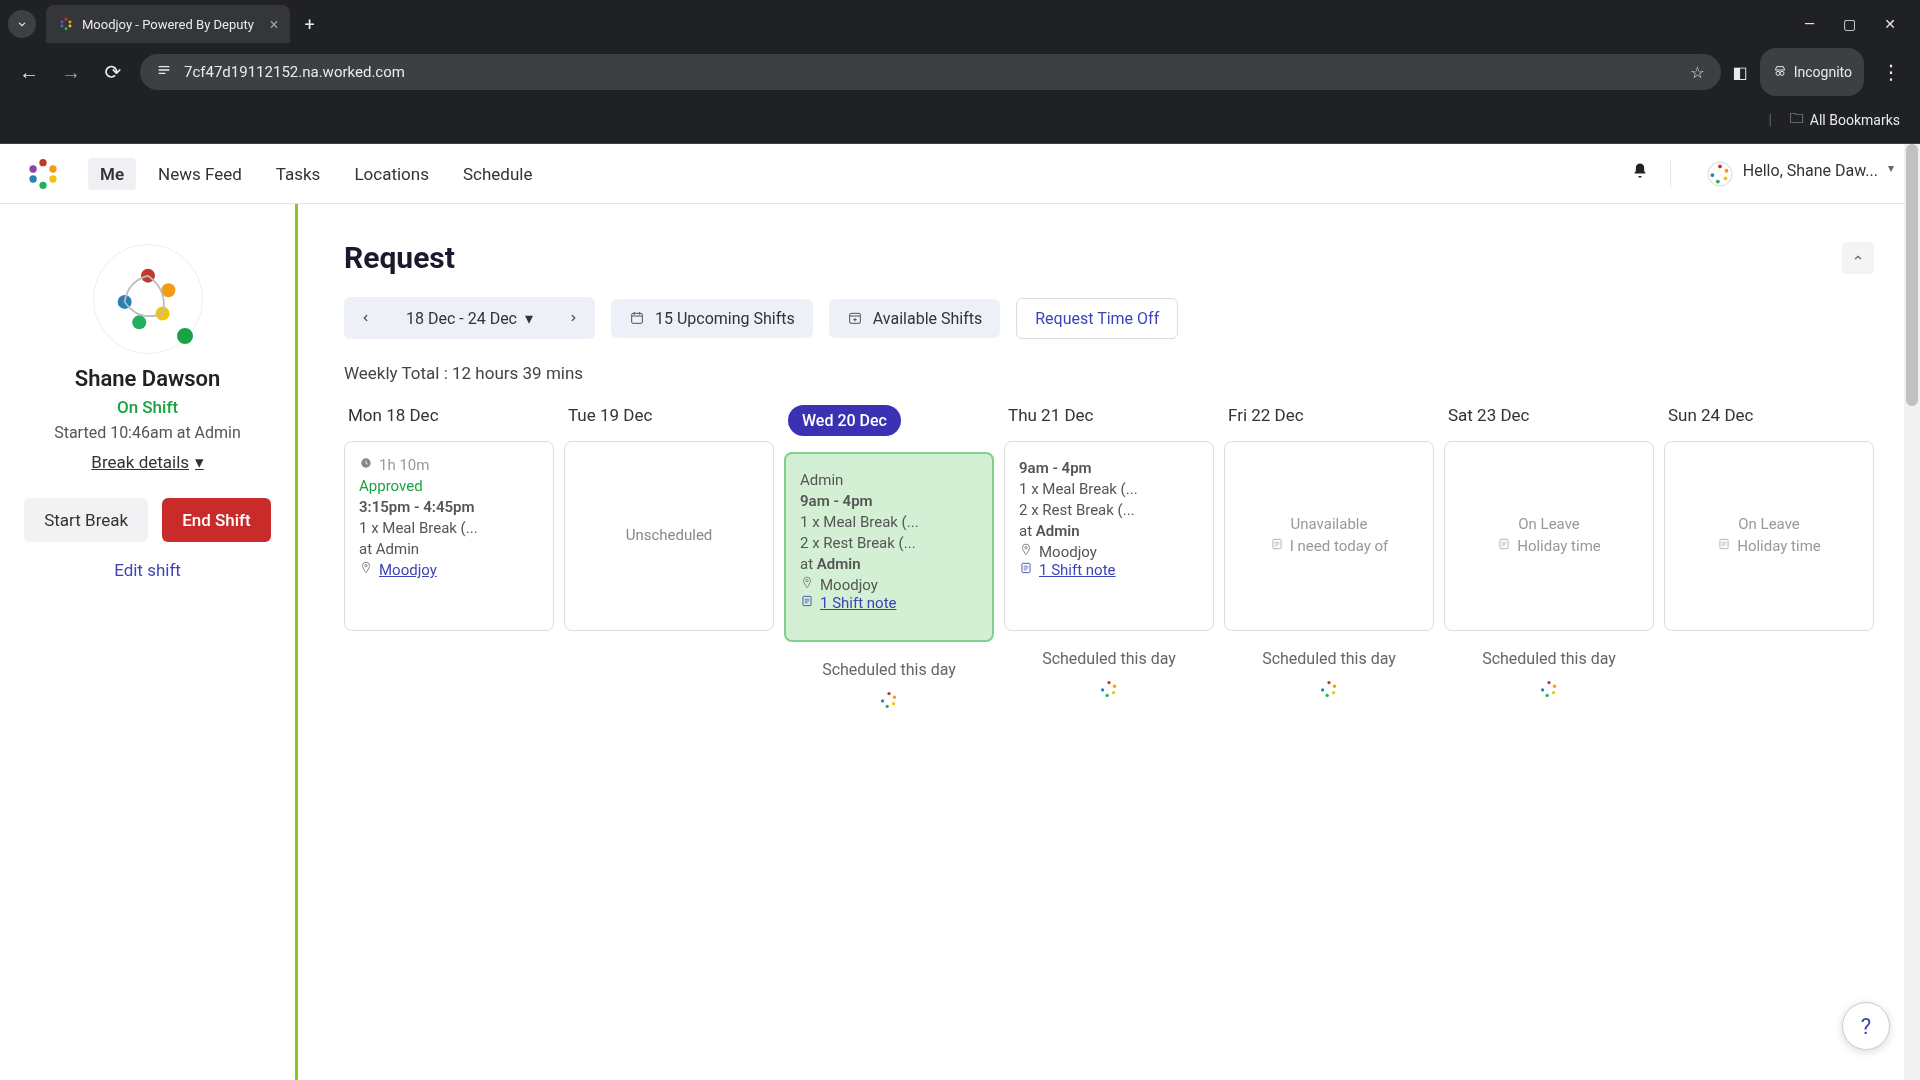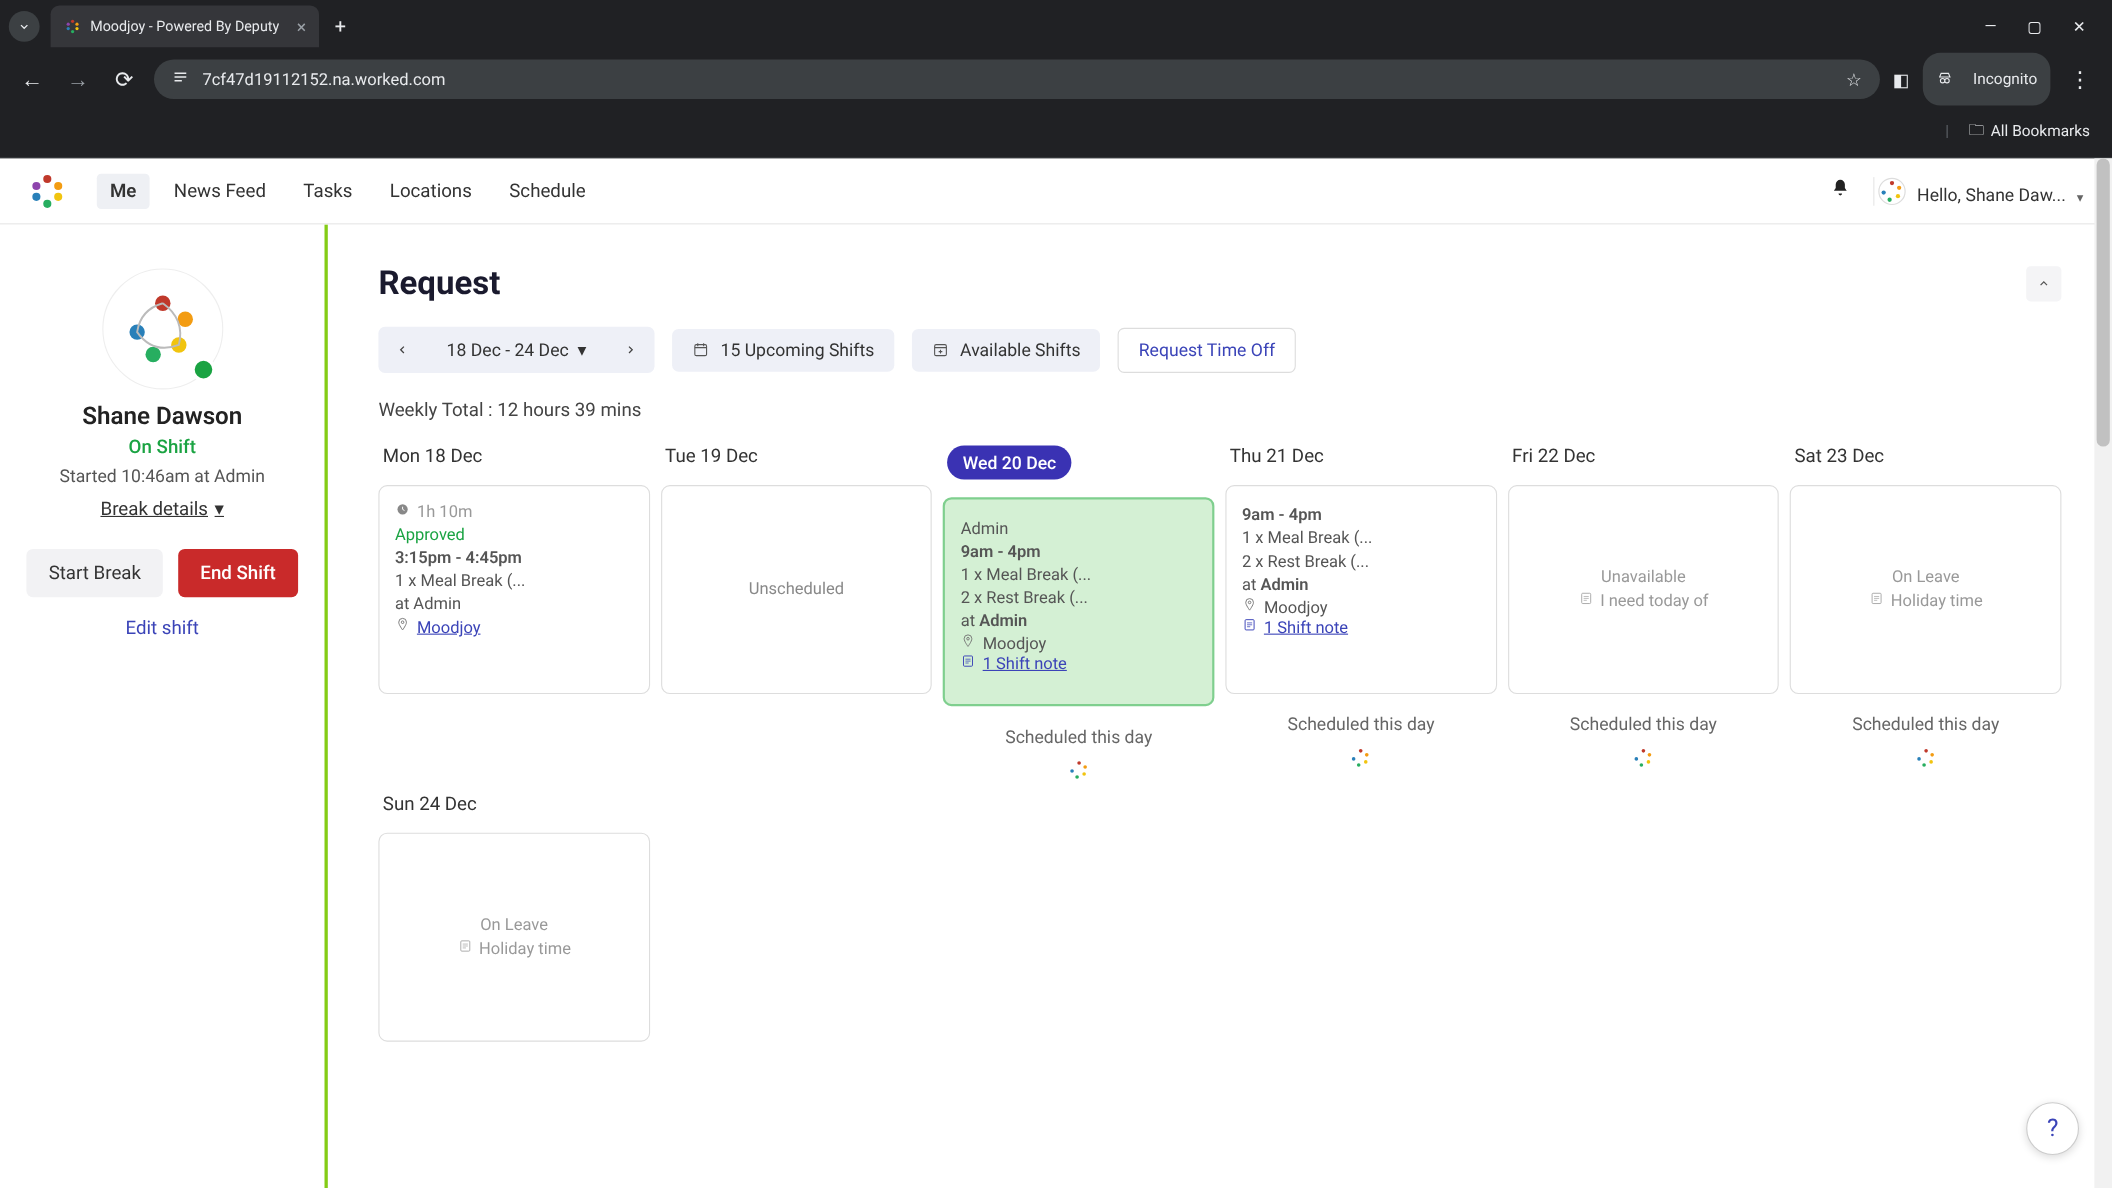--- a/index.html
+++ b/index.html
@@ -13,32 +13,32 @@
 .tab-close{color:#9aa0a6;cursor:pointer;font-size:16px;margin-left:8px}
 .new-tab{color:#e8eaed;margin-left:14px;cursor:pointer;font-size:18px}
 .window-controls{margin-left:auto;display:flex;gap:28px;color:#e8eaed;padding-right:16px}
 .window-controls span{cursor:pointer;font-size:14px}
 .addr-bar{height:48px;display:flex;align-items:center;padding:0 14px;gap:12px}
 .nav-btn{width:30px;height:30px;color:#9aa0a6;display:flex;align-items:center;justify-content:center;cursor:pointer;font-size:20px}
 .nav-btn.enabled{color:#e8eaed}
 .url-pill{flex:1;height:36px;background:#3c4043;border-radius:18px;display:flex;align-items:center;padding:0 16px;color:#e8eaed;gap:12px}
 .url-text{font-size:15px;color:#e8eaed}
 .url-right{margin-left:auto;display:flex;gap:14px;align-items:center;color:#e8eaed}
-.incognito-pill{display:flex;align-items:flex-end;gap:18px;background:#3c4043;border-radius:16px;padding:16px 12px;color:#e8eaed;font-size:14px}
+.incognito-pill{display:flex;align-items:flex-end;gap:6px;background:#3c4043;border-radius:16px;padding:16px 12px;color:#e8eaed;font-size:14px}
 .bookmark-bar{height:48px;display:flex;align-items:center;justify-content:flex-end;padding:0 20px;color:#e8eaed;font-size:14px;gap:8px;border-bottom:1px solid #3c4043}
 .bookmark-item{display:flex;align-items:center;gap:6px;cursor:pointer}
 
 .app{background:#fff;height:calc(1080px - 144px);display:flex;flex-direction:column}
 .topnav{height:60px;border-bottom:1px solid #e5e5e5;display:flex;align-items:center;padding:0 26px;gap:28px}
 .logo{width:34px;height:34px;position:relative}
 .nav-item{padding:6px 12px;font-size:17px;color:#333;cursor:pointer;border-radius:4px}
 .nav-item.active{background:#eef0f4;font-weight:600}
 .topnav-right{margin-left:auto;display:flex;align-items:center;gap:20px}
 .bell{font-size:20px;cursor:pointer}
-.user-chip{display:flex;align-items:flex-end;gap:10px;cursor:pointer;border-left:1px solid #e5e5e5;padding-left:3px}
+.user-chip{display:flex;align-items:flex-start;gap:10px;cursor:pointer;border-left:1px solid #e5e5e5;padding-left:36px}
 .user-greeting{font-size:16px;color:#333}
 .caret{font-size:12px;color:#666}
 .avatar-sm{width:26px;height:26px}
 
 .content{display:flex;flex:1;overflow:hidden}
 .sidebar{width:298px;border-right:3px solid #84cc16;padding:40px 24px 24px;text-align:center}
 .profile-pic{width:110px;height:110px;border-radius:50%;margin:0 auto 10px;position:relative;background:#fff;border:1px solid #eee;display:flex;align-items:center;justify-content:center}
 .status-dot{position:absolute;bottom:6px;right:6px;width:22px;height:22px;border-radius:50%;background:#1aa342;border:3px solid #fff}
 .profile-name{font-size:22px;font-weight:600;color:#222;margin:12px 0 6px}
 .profile-status{color:#1aa342;font-size:17px;font-weight:500}
@@ -58,21 +58,21 @@
 
 .cal-controls{display:flex;gap:16px;align-items:center;margin-bottom:24px}
 .weeknav{display:flex;align-items:center;background:#eef0f7;border-radius:6px;height:42px}
 .weeknav-btn{width:44px;height:42px;display:flex;align-items:center;justify-content:center;cursor:pointer;color:#444}
 .weekrange{padding:0 18px;display:flex;align-items:center;gap:8px;color:#333;font-size:16px;cursor:pointer}
 .pill-btn{background:#eef0f7;border-radius:6px;padding:10px 18px;display:flex;align-items:center;gap:10px;color:#333;font-size:16px;cursor:pointer}
 .pill-btn.outline{background:#fff;border:1px solid #ddd;color:#3b44b8}
 
 .weekly-total{color:#444;font-size:17px;margin-bottom:22px;text-align:left}
 
-.days{display:grid;grid-template-columns:repeat(6,1fr);gap:10px}
+.days{display:grid;grid-template-columns:repeat(7,1fr);gap:10px}
 .day-col{min-width:0}
 .day-label{font-size:17px;color:#333;margin-bottom:16px;text-align:left;padding-left:4px}
 .day-pill{display:inline-block;background:#3a32b3;color:#fff;padding:6px 14px;border-radius:18px;font-weight:500;font-size:16px}
 .card{border:1px solid #ddd;border-radius:8px;padding:14px 14px 16px;min-height:190px;font-size:15px;text-align:left;color:#555}
 .card.today{background:#d4f0d4;border:2px solid #7fcf8e}
 .card.empty{display:flex;align-items:center;justify-content:center;color:#888}
 .card-line{margin:3px 0;white-space:nowrap;overflow:hidden;text-overflow:ellipsis}
 .muted{color:#999}
 .link{color:#3b44b8;text-decoration:underline;cursor:pointer}
 .bold{font-weight:600}

